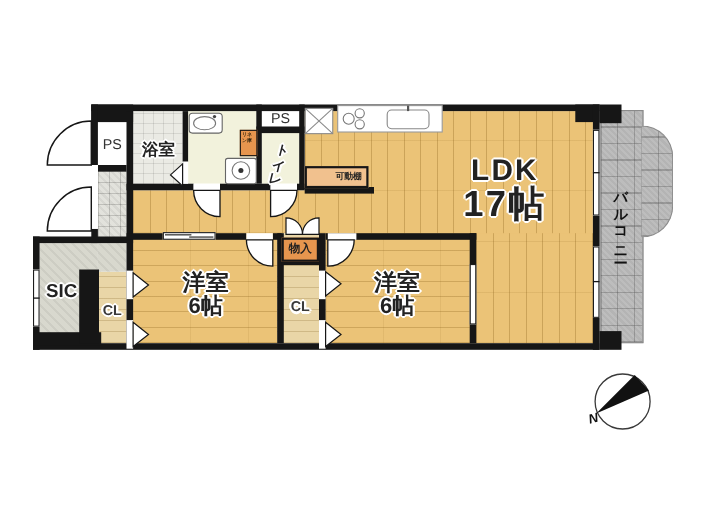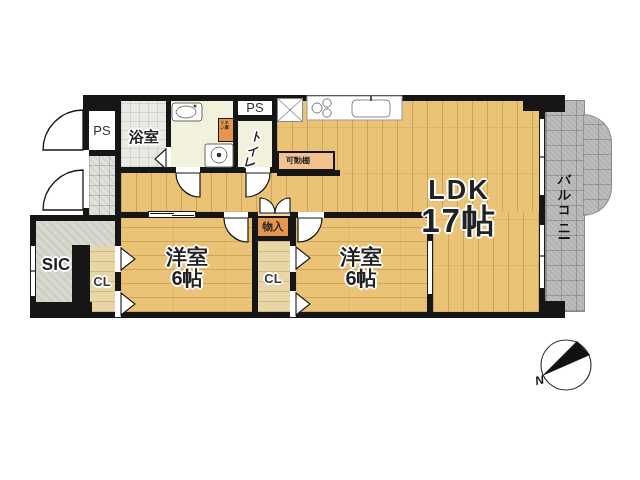--- a/index.html
+++ b/index.html
@@ -165,41 +165,41 @@
 
     <rect x="172" y="103" width="30" height="18" rx="3" fill="#fff" stroke="#666"></rect>
     <ellipse cx="186" cy="112" rx="10" ry="6" fill="#fff" stroke="#777"></ellipse>
     <circle cx="195" cy="106" r="1.5" fill="#444"></circle>
 
     <rect x="205" y="144" width="28" height="23" rx="2" fill="#fff" stroke="#666"></rect>
     <circle cx="219" cy="155" r="8" fill="none" stroke="#777"></circle>
     <circle cx="219" cy="155" r="2.3" fill="#333"></circle>
   </svg>
 
-  <div class="lbl" style="left:459px;top:172px;font-size:27px;letter-spacing:2px;margin-top:35px;">
+  <div class="lbl" style="left:459px;top:172px;font-size:27px;letter-spacing:2px;">
     <div>LDK</div>
     <div style="font-size:33px;">17帖</div>
   </div>
   <div class="lbl" style="left:187px;top:268px;font-size:21px;">
     <div>洋室</div>
     <div style="font-size:20px;">6帖</div>
   </div>
   <div class="lbl" style="left:361px;top:268px;font-size:21px;">
     <div>洋室</div>
     <div style="font-size:20px;">6帖</div>
   </div>
   <div class="lbl" style="left:144px;top:137px;font-size:15px;">浴室</div>
   <div class="lbl vert" style="left:255px;top:143px;font-size:12px;transform:translate(-50%,-50%) rotate(14deg);">トイレ</div>
   <div class="lbl" style="left:56px;top:265px;font-size:17px;">SIC</div>
   <div class="lbl" style="left:102px;top:282px;font-size:13px;color:#3a3a3a;">CL</div>
   <div class="lbl" style="left:273px;top:279px;font-size:13px;color:#3a3a3a;">CL</div>
   <div class="lbl lbl-plain" style="left:102px;top:131px;font-size:13px;font-weight:normal;color:#333;">PS</div>
   <div class="lbl lbl-plain" style="left:255px;top:108px;font-size:13px;font-weight:normal;color:#333;">PS</div>
   <div class="lbl lbl-plain" style="left:273px;top:227px;font-size:10.5px;z-index:45;">物入</div>
-  <div class="lbl lbl-plain" style="left:298px;top:161px;font-size:8px;z-index:45;text-align:center;">可動棚</div>
+  <div class="lbl lbl-plain" style="left:317px;top:161px;font-size:8px;z-index:45;text-align:center;">可動棚</div>
   <div class="lbl vert" style="left:564px;top:199px;font-size:13px;letter-spacing:2px;text-shadow:none;color:#111;">バルコニー</div>
 
   <svg width="72" height="60" viewBox="0 0 72 60" style="left:531px;top:336px;">
     <circle cx="35" cy="29" r="25" fill="#fff" stroke="#3a3a3a" stroke-width="1.2"></circle>
     <polygon points="11,40 46,5 59,19" fill="#111"></polygon>
     <text x="4" y="48" font-size="12" font-style="italic" font-weight="bold" fill="#111" transform="rotate(-14 10 44)">N</text>
   </svg>
 
 </div>
 

